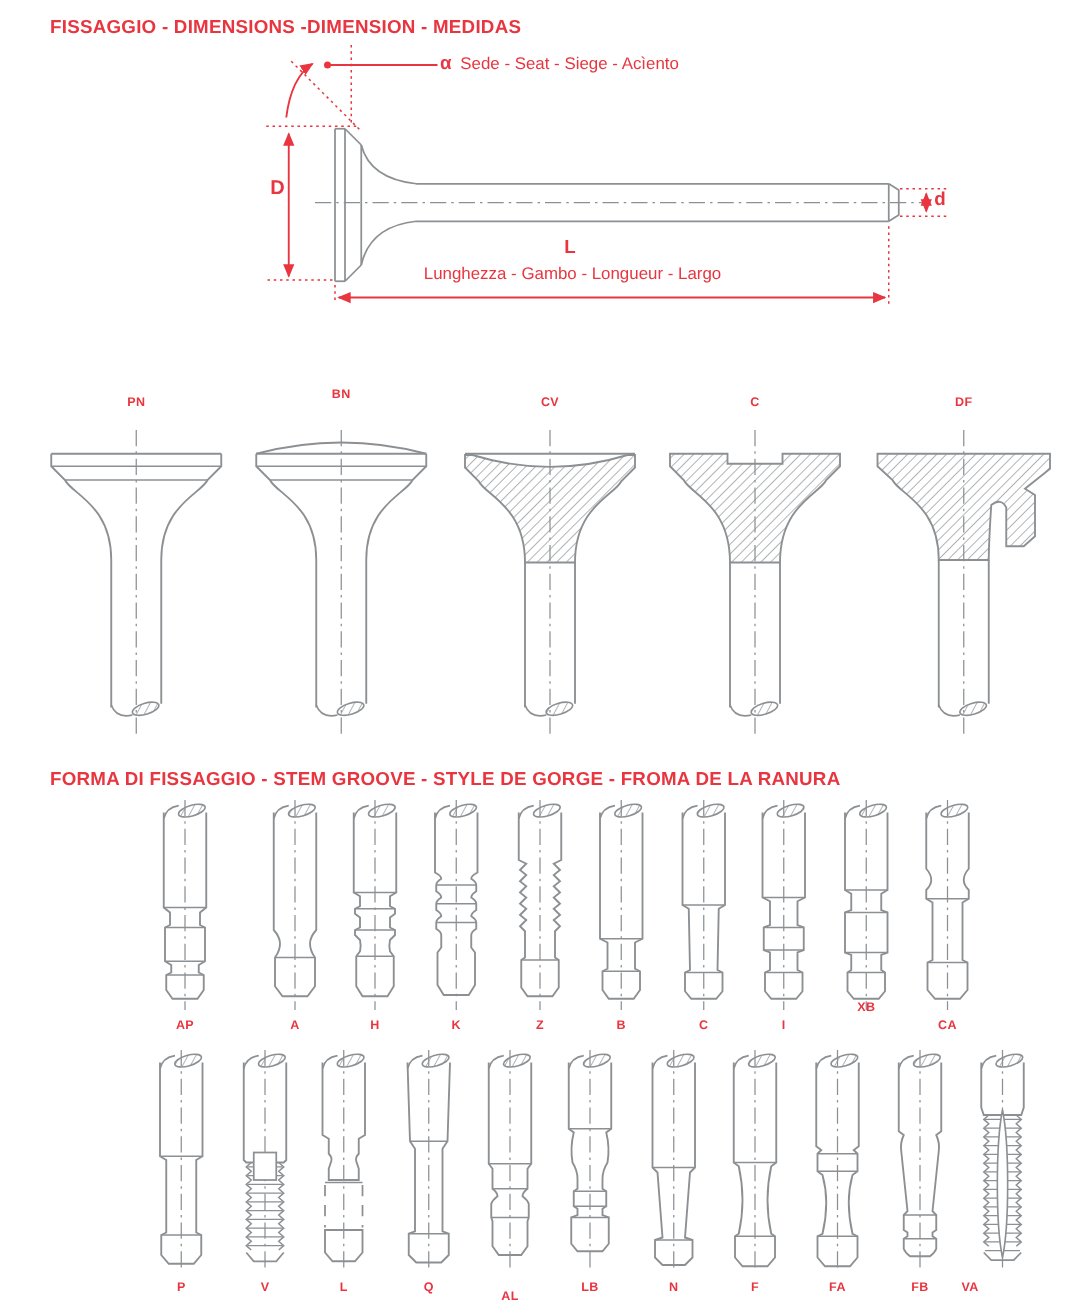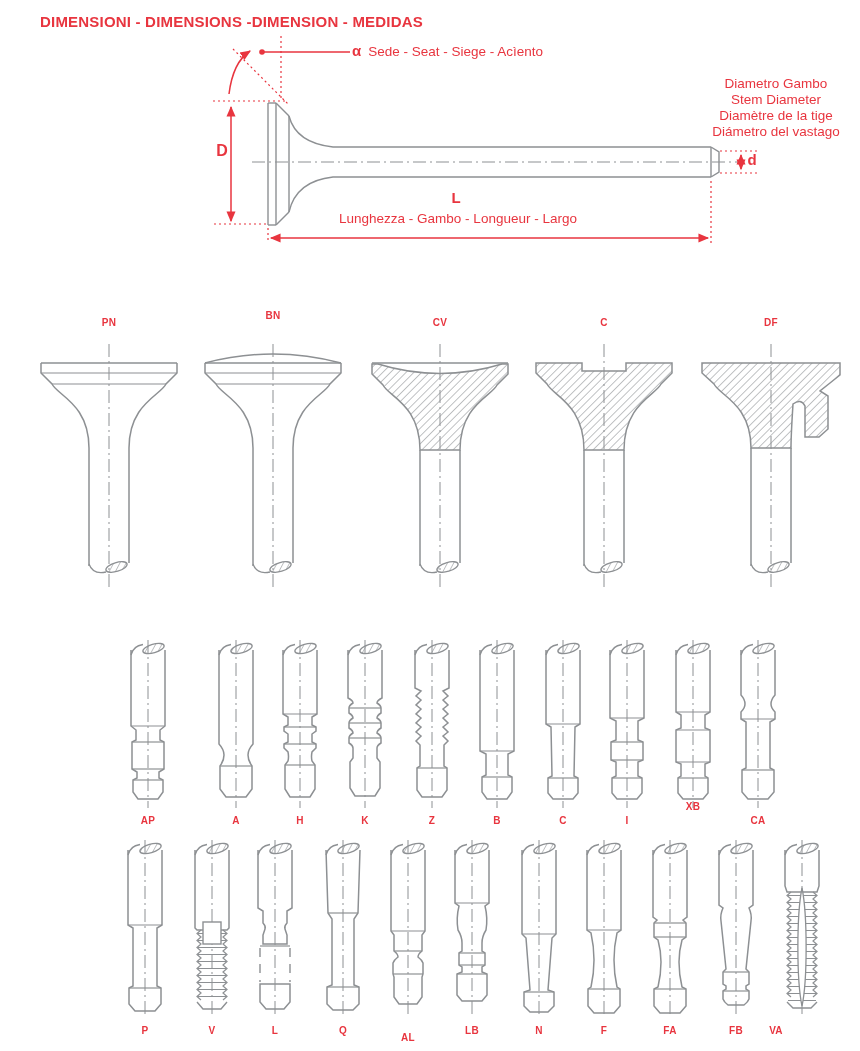--- a/index.html
+++ b/index.html
@@ -311,47 +311,42 @@
         <line x1="788" y1="972.5" x2="816" y2="972.5" stroke="#8d9093" stroke-width="1" fill="none"></line>
         <line x1="788" y1="979.5" x2="816" y2="979.5" stroke="#8d9093" stroke-width="1" fill="none"></line>
         <line x1="788" y1="986.5" x2="816" y2="986.5" stroke="#8d9093" stroke-width="1" fill="none"></line>
         <line x1="788" y1="993.5" x2="816" y2="993.5" stroke="#8d9093" stroke-width="1" fill="none"></line>
         <line x1="788" y1="1000.5" x2="816" y2="1000.5" stroke="#8d9093" stroke-width="1" fill="none"></line>
         <path d="M787,1002 L793,1008 H811 L817,1002" fill="none" stroke="#8d9093" stroke-width="1.4"></path>
         <path d="M802,888 C807.5,915 807.5,980 802,1006 C796.5,980 796.5,915 802,888 Z" fill="#fff" stroke="#8d9093" stroke-width="1.3"></path>
       </g>
     </svg>
 
-  <div class="h1" style="left:40px;top:13px">DIMENSIONI - DIMENSIONS -DIMENSION - MEDIDAS</div>
+  <div class="h1" style="left:40px;top:13px">FISSAGGIO - DIMENSIONS -DIMENSION - MEDIDAS</div>
 
   <div class="seat" style="left:352px;top:42px">
     <span class="a">α</span>
     <span class="t">Sede - Seat - Siege - Acìento</span>
   </div>
 
   <div class="sym" style="left:210px;top:142px;width:24px;font-size:16px">D</div>
 
-  <div class="dim center" style="left:706px;top:76px;width:140px">
-    <div>Diametro Gambo</div>
-    <div>Stem Diameter</div>
-    <div>Diamètre de la tige</div>
-    <div>Diámetro del vastago</div>
-  </div>
   <div class="sym" style="left:743px;top:151px;width:18px">d</div>
 
   <div class="sym" style="left:444px;top:189px;width:24px">L</div>
   <div class="dim center" style="left:328px;top:211px;width:260px">Lunghezza - Gambo - Longueur - Largo</div>
 
 
   <div class="lbl" style="left:69px;top:317px;width:80px">PN</div>
   <div class="lbl" style="left:233px;top:310px;width:80px">BN</div>
   <div class="lbl" style="left:400px;top:317px;width:80px">CV</div>
   <div class="lbl" style="left:564px;top:317px;width:80px">C</div>
   <div class="lbl" style="left:731px;top:317px;width:80px">DF</div>
 
+  <div class="h1" style="left:40px;top:615px">FORMA DI FISSAGGIO - STEM GROOVE - STYLE DE GORGE - FROMA DE LA RANURA</div>
 
   <div class="lbl" style="left:123px;top:815px;width:50px">AP</div>
   <div class="lbl" style="left:211px;top:815px;width:50px">A</div>
   <div class="lbl" style="left:275px;top:815px;width:50px">H</div>
   <div class="lbl" style="left:340px;top:815px;width:50px">K</div>
   <div class="lbl" style="left:407px;top:815px;width:50px">Z</div>
   <div class="lbl" style="left:472px;top:815px;width:50px">B</div>
   <div class="lbl" style="left:538px;top:815px;width:50px">C</div>
   <div class="lbl" style="left:602px;top:815px;width:50px">I</div>
   <div class="lbl" style="left:668px;top:801px;width:50px">XB</div>

